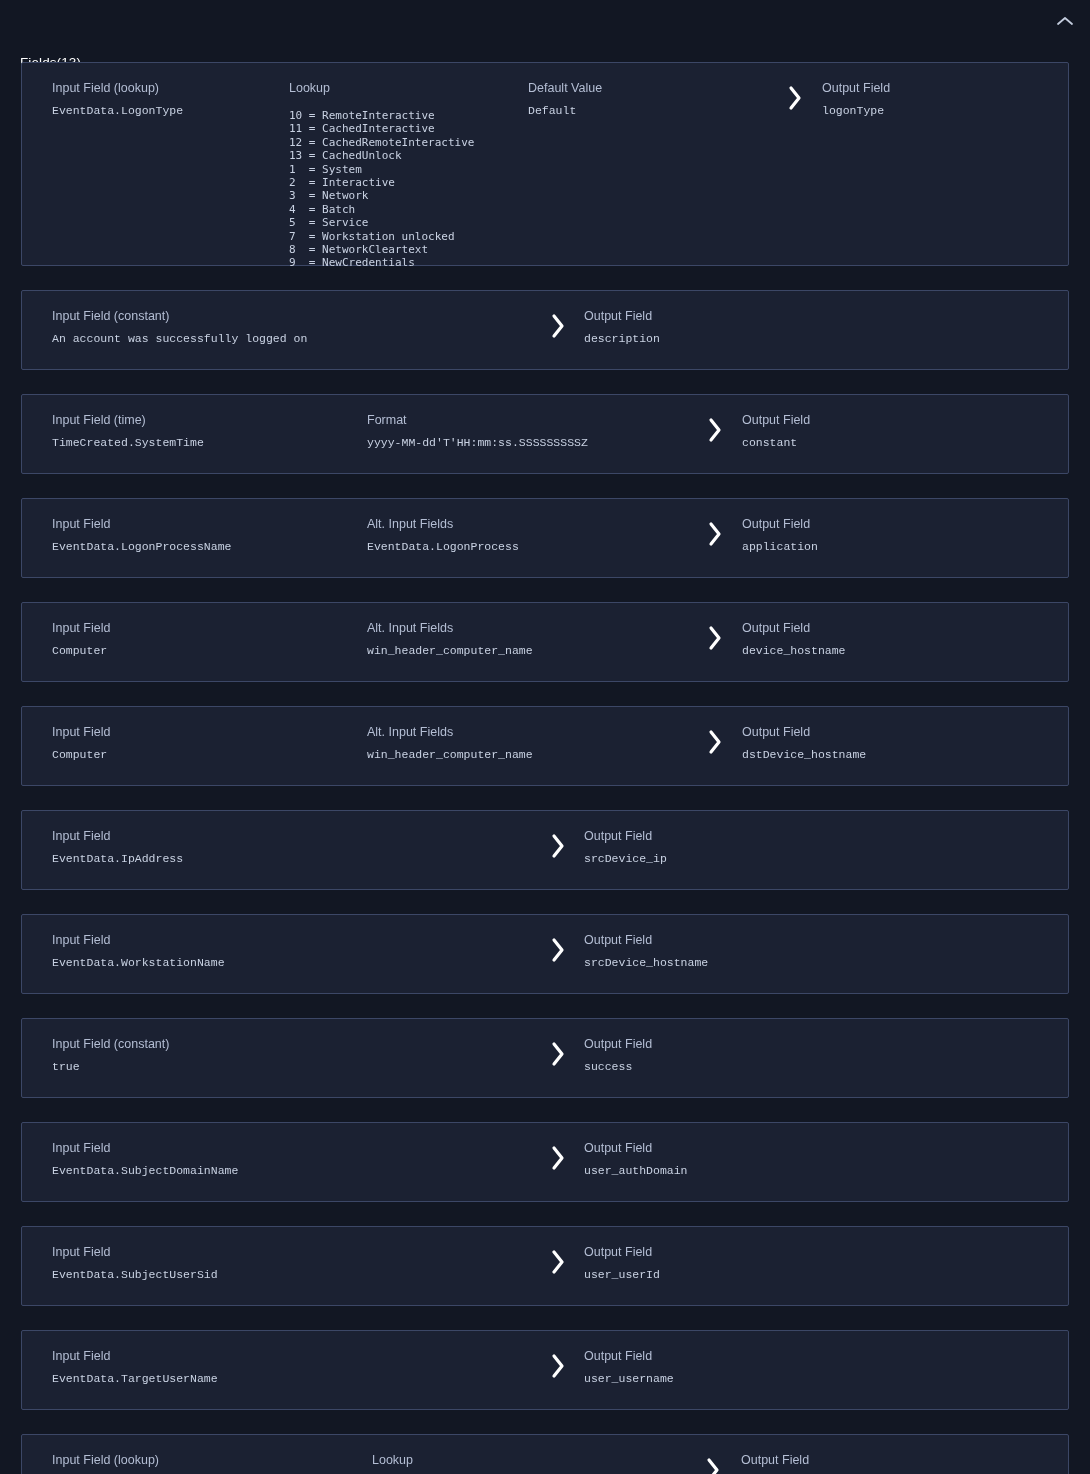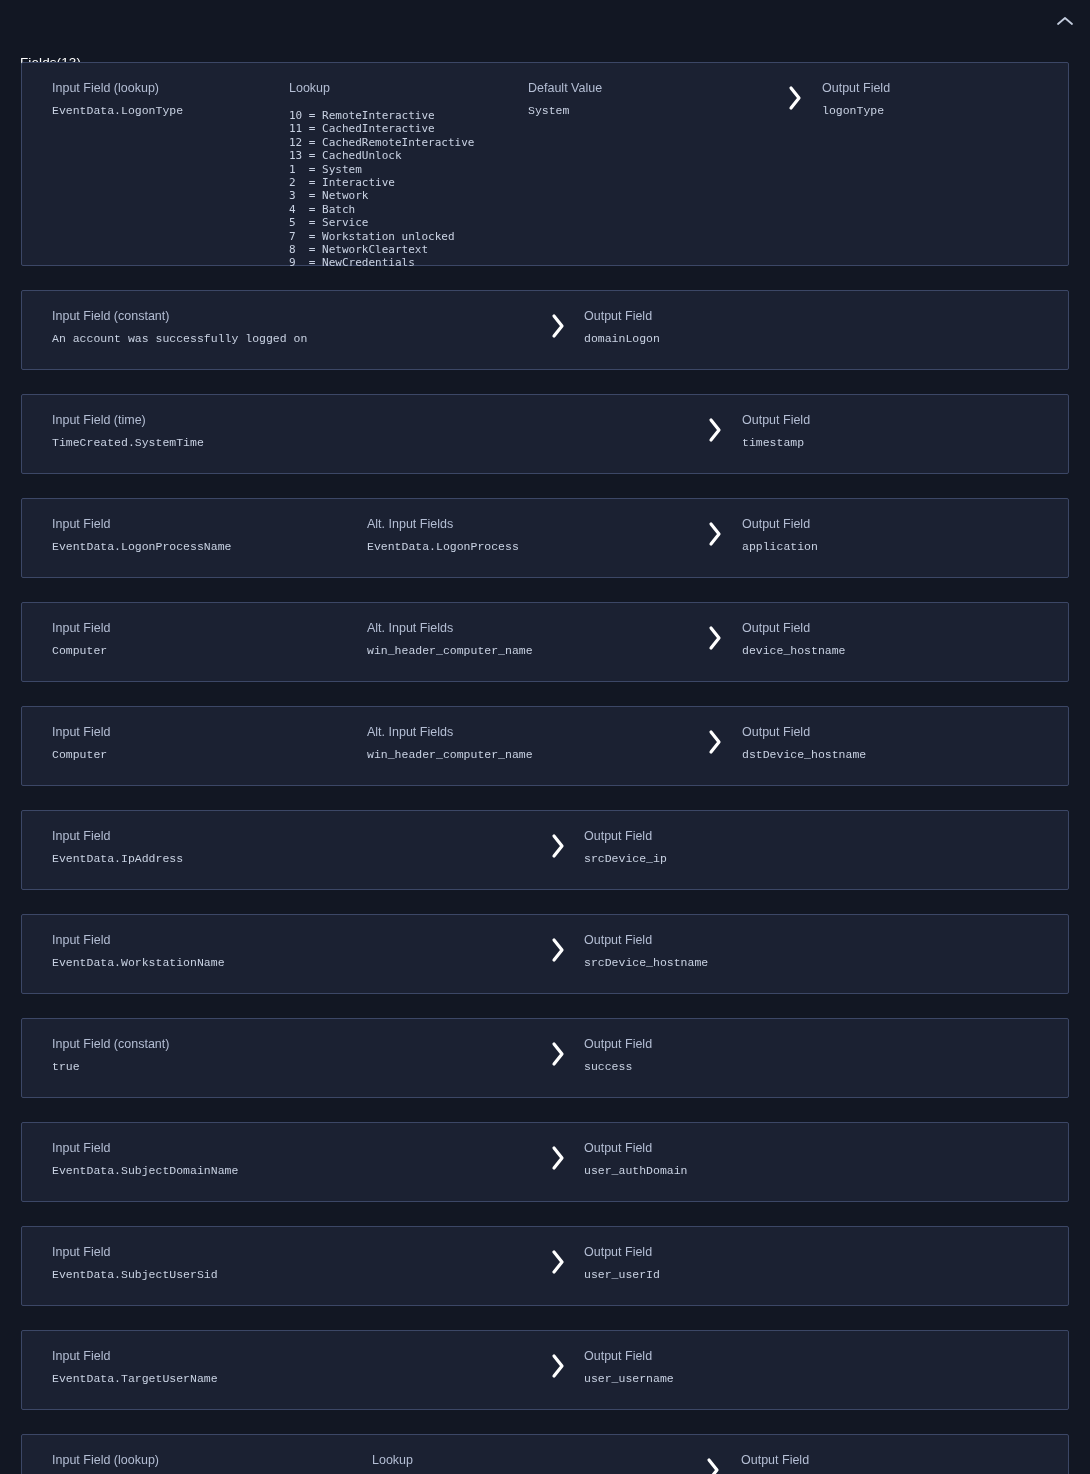--- a/index.html
+++ b/index.html
@@ -157,21 +157,21 @@
           <div class="lookup-row">3  = Network</div>
           <div class="lookup-row">4  = Batch</div>
           <div class="lookup-row">5  = Service</div>
           <div class="lookup-row">7  = Workstation unlocked</div>
           <div class="lookup-row">8  = NetworkCleartext</div>
           <div class="lookup-row">9  = NewCredentials</div>
         </div>
       </div>
       <div class="col x-def">
         <div class="col-label">Default Value</div>
-        <div class="col-value">System</div>
+        <div class="col-value">Default</div>
       </div>
       <div class="arrow arw-a">
         <svg width="16" height="26" viewBox="0 0 16 26" fill="none">
           <path d="M4 3 L12 13 L4 23" stroke="#ffffff" stroke-width="3.2" stroke-linecap="round" stroke-linejoin="round"></path>
         </svg>
       </div>
       <div class="col x-out-a">
         <div class="col-label">Output Field</div>
         <div class="col-value">logonType</div>
       </div>
@@ -181,36 +181,40 @@
         <div class="col-label">Input Field (constant)</div>
         <div class="col-value">An account was successfully logged on</div>
       </div>
       <div class="arrow arw-b">
         <svg width="16" height="26" viewBox="0 0 16 26" fill="none">
           <path d="M4 3 L12 13 L4 23" stroke="#ffffff" stroke-width="3.2" stroke-linecap="round" stroke-linejoin="round"></path>
         </svg>
       </div>
       <div class="col x-out-b">
         <div class="col-label">Output Field</div>
-        <div class="col-value">domainLogon</div>
+        <div class="col-value">description</div>
       </div>
     </div>
     <div class="field-card">
       <div class="col x-in">
         <div class="col-label">Input Field (time)</div>
         <div class="col-value">TimeCreated.SystemTime</div>
       </div>
+      <div class="col x-mid-b">
+        <div class="col-label">Format</div>
+        <div class="col-value">yyyy-MM-dd'T'HH:mm:ss.SSSSSSSSSZ</div>
+      </div>
       <div class="arrow arw-c">
         <svg width="16" height="26" viewBox="0 0 16 26" fill="none">
           <path d="M4 3 L12 13 L4 23" stroke="#ffffff" stroke-width="3.2" stroke-linecap="round" stroke-linejoin="round"></path>
         </svg>
       </div>
       <div class="col x-out-c">
         <div class="col-label">Output Field</div>
-        <div class="col-value">timestamp</div>
+        <div class="col-value">constant</div>
       </div>
     </div>
     <div class="field-card">
       <div class="col x-in">
         <div class="col-label">Input Field</div>
         <div class="col-value">EventData.LogonProcessName</div>
       </div>
       <div class="col x-mid-b">
         <div class="col-label">Alt. Input Fields</div>
         <div class="col-value">EventData.LogonProcess</div>

